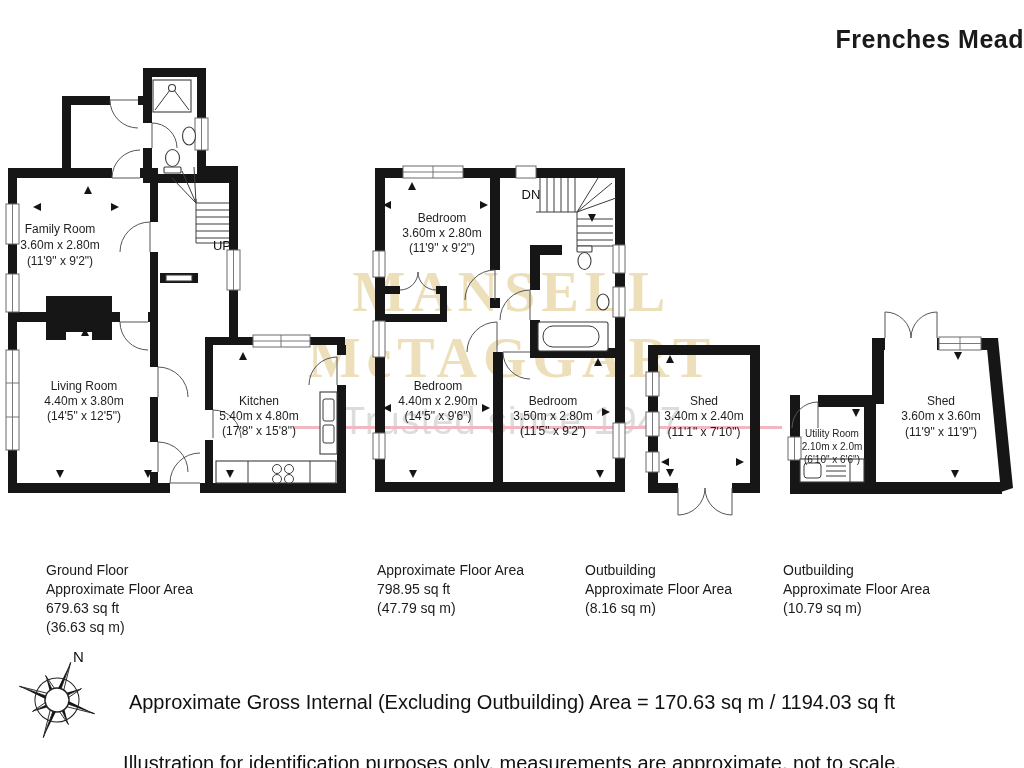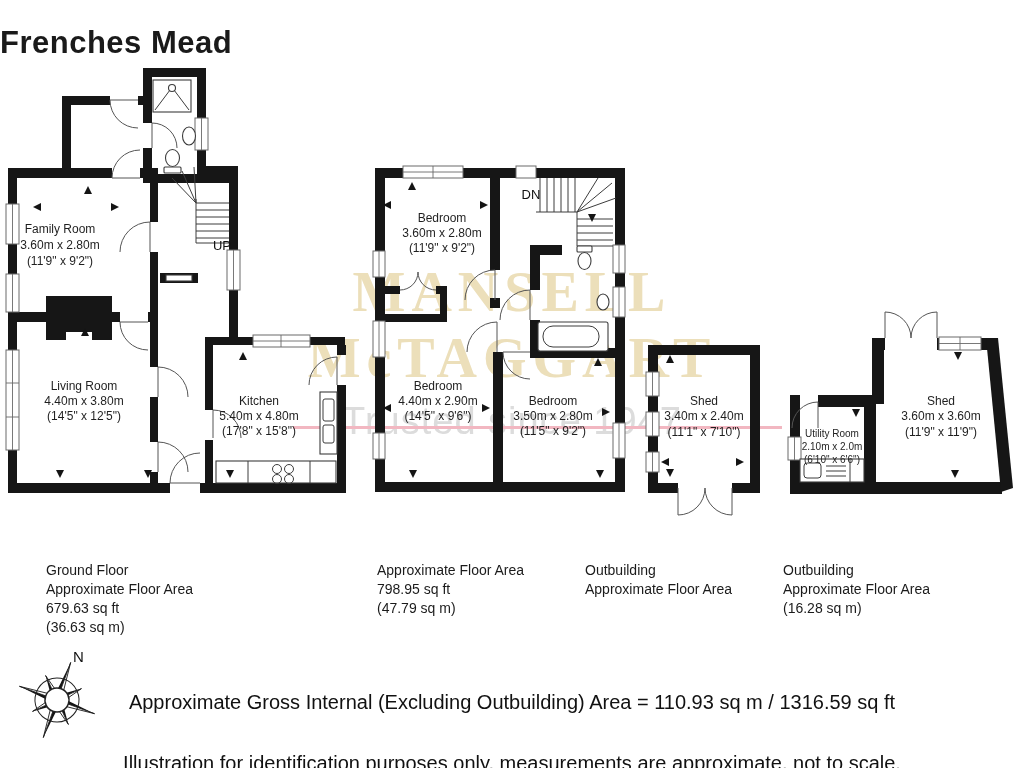--- a/index.html
+++ b/index.html
@@ -23,22 +23,22 @@
   .winline{stroke:#6a6a6a;stroke-width:0.9;fill:none;}
   .fix{fill:#fff;stroke:#3c3c3c;stroke-width:1.1;}
   .thin{stroke:#3c3c3c;stroke-width:1;fill:none;}
   .arc{stroke:#555;stroke-width:1;fill:none;}
   .arrow{fill:#141414;}
   .rl{font-family:"Liberation Sans",sans-serif;font-size:12px;fill:#1f1f1f;text-anchor:middle;}
   .rl.small{font-size:10px;}
   .stairlbl{font-family:"Liberation Sans",sans-serif;font-size:13px;fill:#111;text-anchor:middle;}
   .nlbl{font-family:"Liberation Sans",sans-serif;font-size:15px;fill:#111;}
   
-  #title{position:absolute;top:25px;width:100%;text-align:left;
-         font-size:31px;font-weight:bold;color:#1a1a1a;letter-spacing:.5px;}
+  #title{position:absolute;top:25px;width:100%;text-align:right;
+         font-size:25px;font-weight:bold;color:#1a1a1a;letter-spacing:.5px;}
   .area{position:absolute;top:561px;width:240px;margin-left:-120px;text-align:left;
         font-size:14px;line-height:19px;color:#1b1b1b;}
   #area-ground{left:166px;} #area-first{left:497px;}
   #area-ob1{left:705px;}    #area-ob2{left:903px;}
   .footer{position:absolute;width:100%;text-align:center;font-size:20px;color:#111;}
   #footer1{top:691px;} #footer2{top:718px;margin-top:34px;}
 </style>
 </head>
 <body>
 
@@ -303,22 +303,23 @@
     <div>(36.63 sq m)</div>
   </div>
   <div class="area" id="area-first">
     <div>Approximate Floor Area</div>
     <div>798.95 sq ft</div>
     <div>(47.79 sq m)</div>
   </div>
   <div class="area" id="area-ob1">
     <div>Outbuilding</div>
     <div>Approximate Floor Area</div>
+    <div>(8.16 sq m)</div>
   </div>
   <div class="area" id="area-ob2">
     <div>Outbuilding</div>
     <div>Approximate Floor Area</div>
-    <div>(16.28 sq m)</div>
+    <div>(10.79 sq m)</div>
   </div>
 
-  <div class="footer" id="footer1">Approximate Gross Internal (Excluding Outbuilding) Area = 110.93 sq m / 1316.59 sq ft</div>
+  <div class="footer" id="footer1">Approximate Gross Internal (Excluding Outbuilding) Area = 170.63 sq m / 1194.03 sq ft</div>
   <div class="footer" id="footer2">Illustration for identification purposes only, measurements are approximate, not to scale.</div>
 </div>
 
 </body></html>

